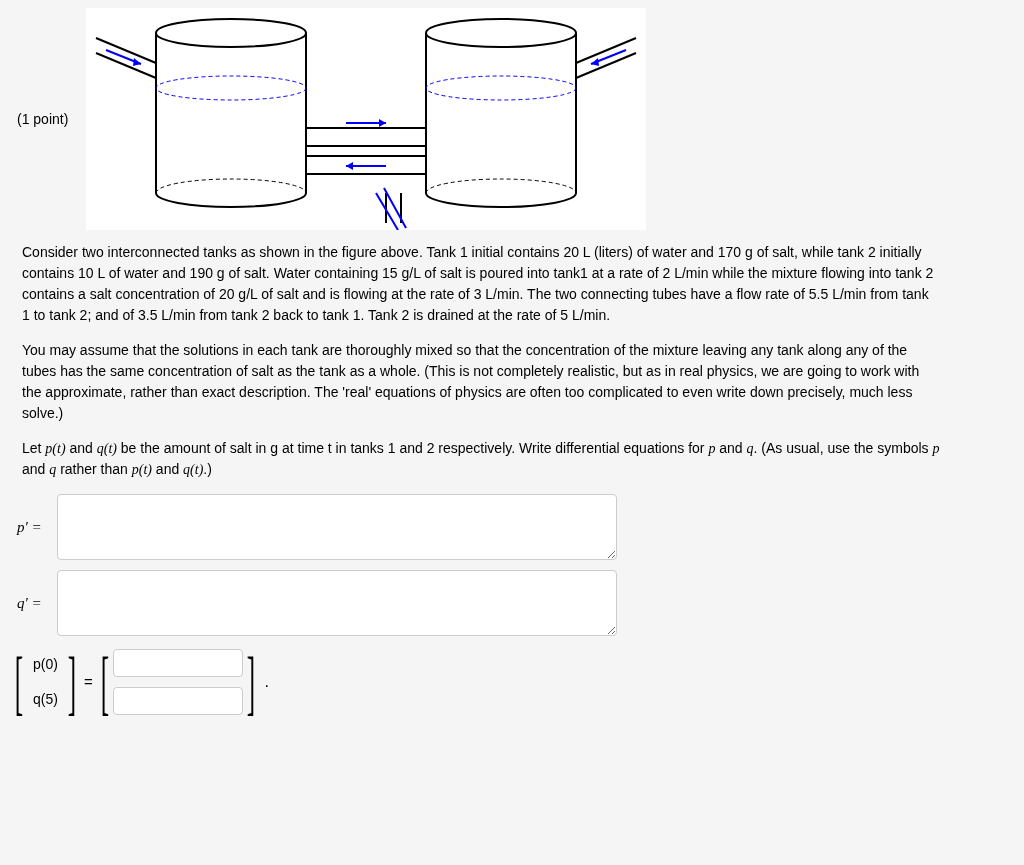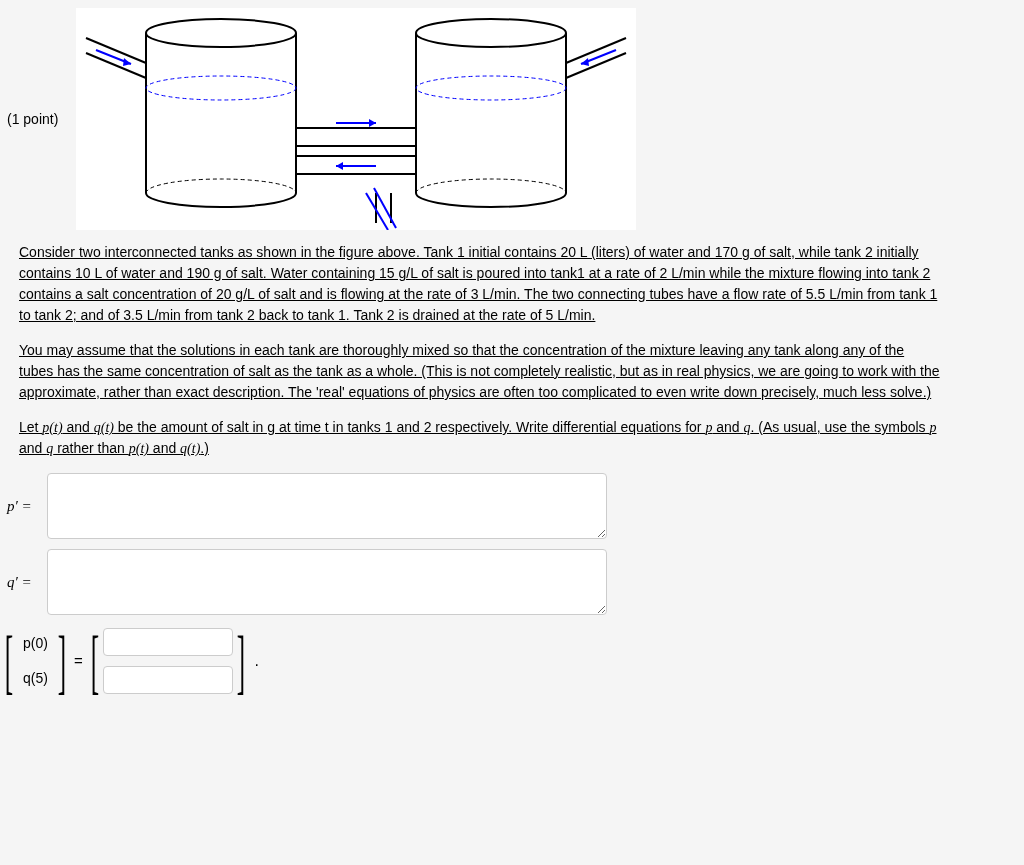--- a/index.html
+++ b/index.html
@@ -6,43 +6,42 @@
     body {
       margin: 0;
       padding: 0;
       background: #f5f5f5;
       font-family: Arial, Helvetica, sans-serif;
       font-size: 14px;
       color: #000;
       line-height: 1.5;
     }
     .container {
-      padding: 8px 8px 20px 7px;
+      padding: 8px 8px 20px 17px;
       width: 948px;
     }
     .top-row {
       display: flex;
       align-items: center;
       margin-bottom: 12px;
     }
     .points-label {
       font-size: 14px;
       margin-right: 18px;
       white-space: nowrap;
     }
     .diagram-box {
       background: #fff;
       width: 560px;
       height: 222px;
       position: relative;
     }
     .diagram-box svg { display: block; }
     .para {
-      margin: 10px 0 14px 12px;
-      text-decoration: underline;
+      margin: 10px 0 14px 5px;
     }
     .eq-row {
       display: flex;
       align-items: center;
       margin: 10px 0;
     }
     .eq-label {
       width: 40px;
       font-style: italic;
       font-family: "Times New Roman", serif;

